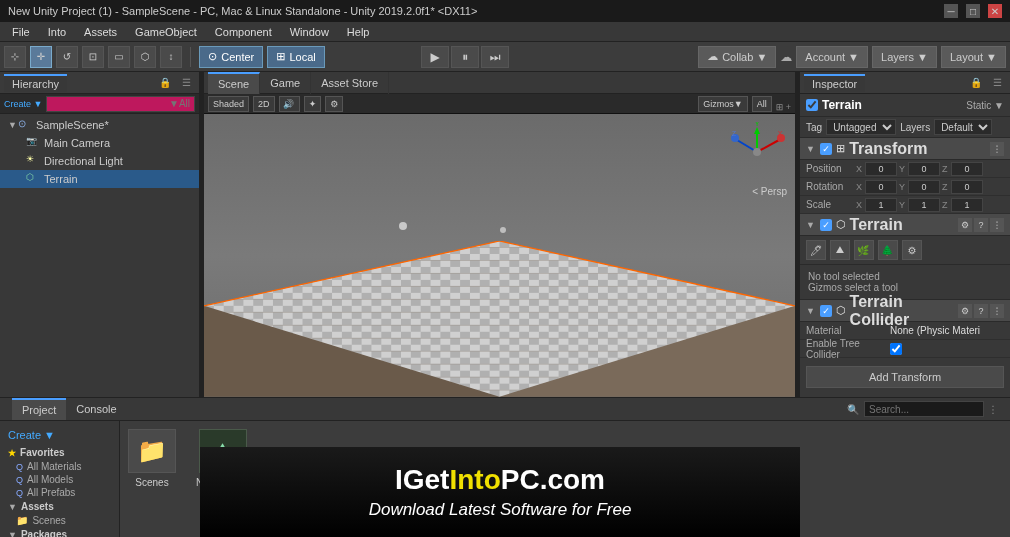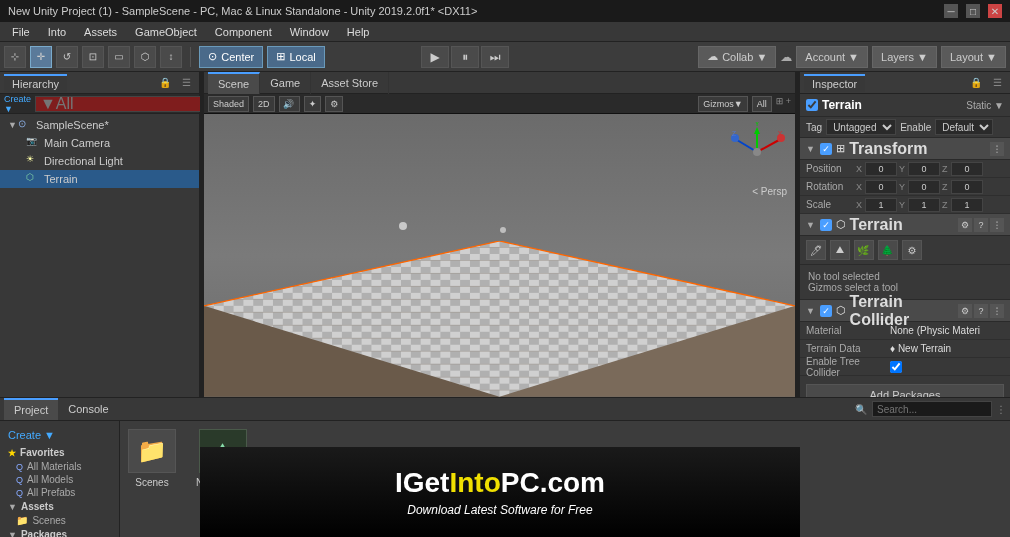--- a/index.html
+++ b/index.html
@@ -468,21 +468,21 @@
       font-size: 11px;
       cursor: pointer;
       width: calc(100% - 12px);
       display: flex; align-items: center; justify-content: center;
     }
     .bottom-tabs {
       height: 30px;
       background: #383838;
       display: flex;
       align-items: center;
-      padding: 0 4px;
+      padding: 0 12px;
       border-bottom: 1px solid #222;
       justify-content: space-between;
     }
     .bottom-tab-group {
       display: flex; gap: 0;
     }
     .bottom-tab {
       padding: 0 10px;
       height: 22px;
       display: flex;
@@ -592,21 +592,21 @@
     .watermark-logo {
       font-size: 28px;
       font-weight: 900;
       font-family: Arial Black, Arial, sans-serif;
     }
     .watermark-logo .i-get { color: #fff; }
     .watermark-logo .into { color: #f0e000; }
     .watermark-logo .pc { color: #fff; }
     .watermark-logo .dot-com { color: #fff; }
     .watermark-sub {
-      font-size: 12px;
+      font-size: 17px;
       color: #fff;
       margin-top: 4px;
       font-style: italic;
     }
 
     
     ::-webkit-scrollbar { width: 6px; height: 6px; }
     ::-webkit-scrollbar-track { background: #2a2a2a; }
     ::-webkit-scrollbar-thumb { background: #555; border-radius: 3px; }
 
@@ -641,21 +641,21 @@
       text-align: center;
       font-size: 9px;
       color: #fff;
       line-height: 12px;
     }
 
     .scene-toolbar-left {
       display: flex; align-items: center; gap: 4px;
     }
     .scene-toolbar-right {
-      display: flex; align-items: flex-start; gap: 4px;
+      display: flex; align-items: flex-end; gap: 4px;
       margin-left: auto;
     }
     .scene-small-btn {
       padding: 0 4px;
       height: 16px;
       background: #3a3a3a;
       border: 1px solid #555;
       color: #ccc;
       font-size: 9px;
       cursor: pointer;
@@ -749,21 +749,21 @@
         <div class="panel-tabs">
           <div class="panel-tab active">Hierarchy</div>
         </div>
         <div style="display:flex;gap:2px;">
           <span class="close-x">🔒</span>
           <span class="close-x">☰</span>
         </div>
       </div>
       <div class="panel-search">
         <span style="font-size:9px;color:#4af;cursor:pointer;">Create ▼</span>
-        <input type="text" style="flex: 1 1 0%; height: 16px; background: #7f1d1d; border: 1px solid rgb(68, 68, 68); color: rgb(204, 204, 204); font-size: 16px; padding: 0px 4px;" placeholder="▼All">
+        <input type="text" style="flex: 1 1 0%; height: 16px; background: #be185d; border: 1px solid rgb(68, 68, 68); color: rgb(204, 204, 204); font-size: 10px; padding: 0px 4px; text-align: right;" placeholder="▼All">
       </div>
       <div class="hierarchy-items">
 
         <div class="hier-item">
           <span class="hier-arrow">▼</span>
           <span class="hier-icon hier-scene-icon">⊙</span>
           <span>SampleScene*</span>
         </div>
 
         <div class="hier-item hier-indent">
@@ -886,21 +886,21 @@
           <input type="checkbox" class="inspector-checkbox" checked="" style="">
           <span class="inspector-name">Terrain</span>
           <span class="static-label">Static ▼</span>
         </div>
 
         <div class="inspector-tag-layer">
           <span>Tag</span>
           <select class="tag-dropdown">
             <option>Untagged</option>
           </select>
-          <span>Enable</span>
+          <span>Layers</span>
           <select class="tag-dropdown">
             <option>Default</option>
           </select>
         </div>
 
         <div class="component-header">
           <span class="component-expand">▼</span>
           <span class="toggle-check">✓</span>
           <span class="component-icon">⊞</span>
           <span class="component-name">Transform</span>
@@ -998,29 +998,25 @@
             <button class="comp-btn">?</button>
             <button class="comp-btn">⋮</button>
           </div>
         </div>
 
         <div class="collider-row">
           <span class="collider-label">Material</span>
           <span class="collider-val">None (Physic Materi</span>
         </div>
         <div class="collider-row">
-          <span class="collider-label">Terrain Data</span>
-          <span class="collider-val">♦ New Terrain</span>
-        </div>
-        <div class="collider-row">
           <span class="collider-label">Enable Tree Collider</span>
           <input type="checkbox" checked="" style="width: 12px; height: 12px;">
         </div>
 
-        <button class="add-component-btn">Add Packages</button>
+        <button class="add-component-btn">Add Transform</button>
       </div>
     </div>
 
   </div>
 
   <div class="bottom-full" style="height:140px;">
     <div class="bottom-tabs">
       <div class="bottom-tab-group">
         <div class="bottom-tab active">Project</div>
         <div class="bottom-tab">Console</div>

